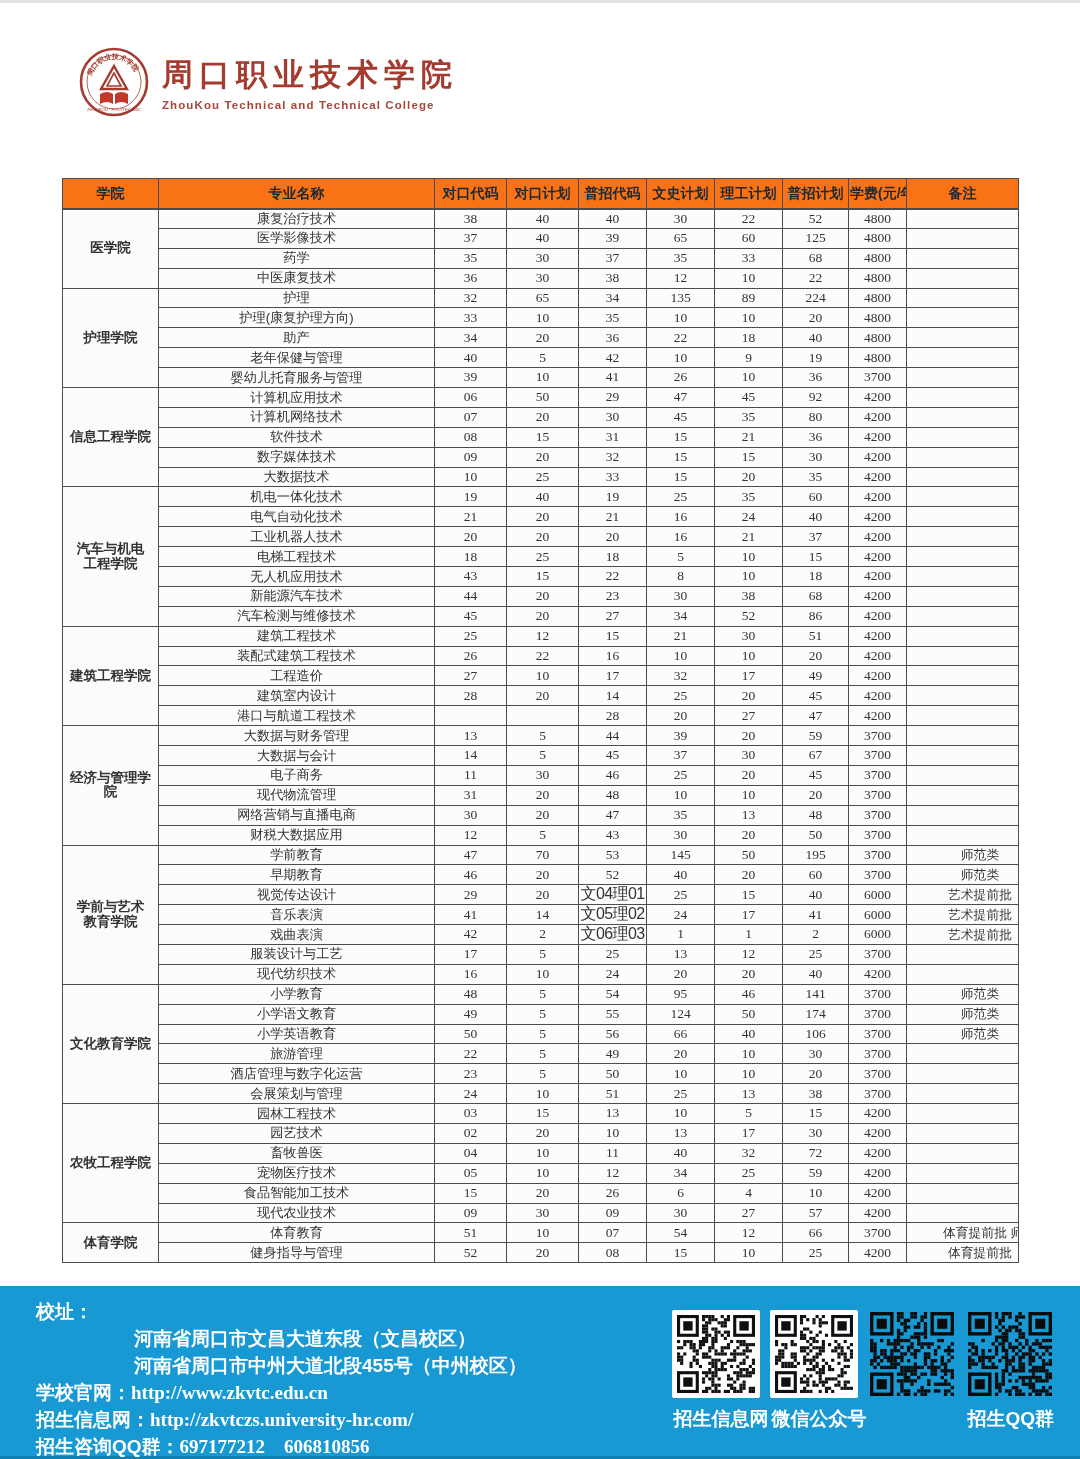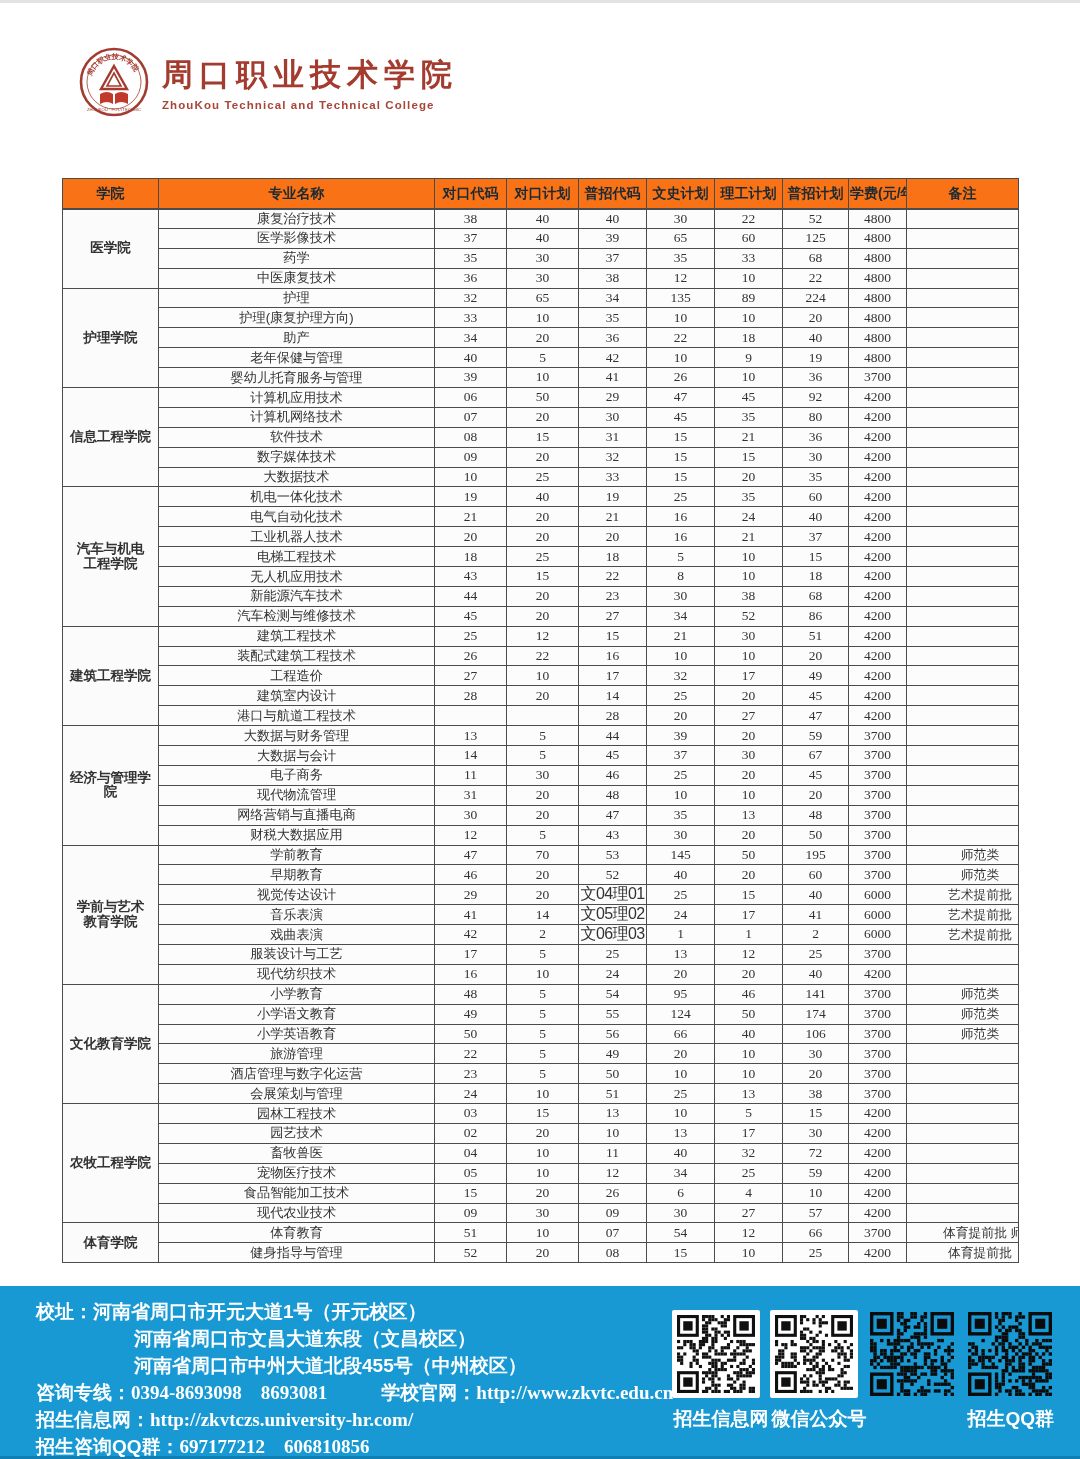--- a/index.html
+++ b/index.html
@@ -730,32 +730,28 @@
           <td class="num">4200</td>
           <td class="remark">体育提前批</td>
         </tr>
       </tbody>
   </table>
 
   <div class="footer">
     <div class="footer-text">
       <div class="footer-row">
         <span>校址：</span>
-        <span>河南省周口市开元大道1号（开元校区）</span>
       </div>
       <div class="footer-row indent">
           <span>河南省周口市文昌大道东段（文昌校区）</span>
         </div>
       <div class="footer-row indent">
           <span>河南省周口市中州大道北段455号（中州校区）</span>
         </div>
       <div class="footer-row gap-row">
-        <span>
-          <span>咨询专线：</span><span class="serifv">0394-8693098　8693081</span>
-        </span>
         <span>
           <span>学校官网：</span><span class="serifv">http://www.zkvtc.edu.cn</span>
         </span>
       </div>
       <div class="footer-row">
         <span>招生信息网：</span>
           <span class="serifv">http://zkvtczs.university-hr.com/</span>
       </div>
       <div class="footer-row">
         <span>招生咨询QQ群：</span>

